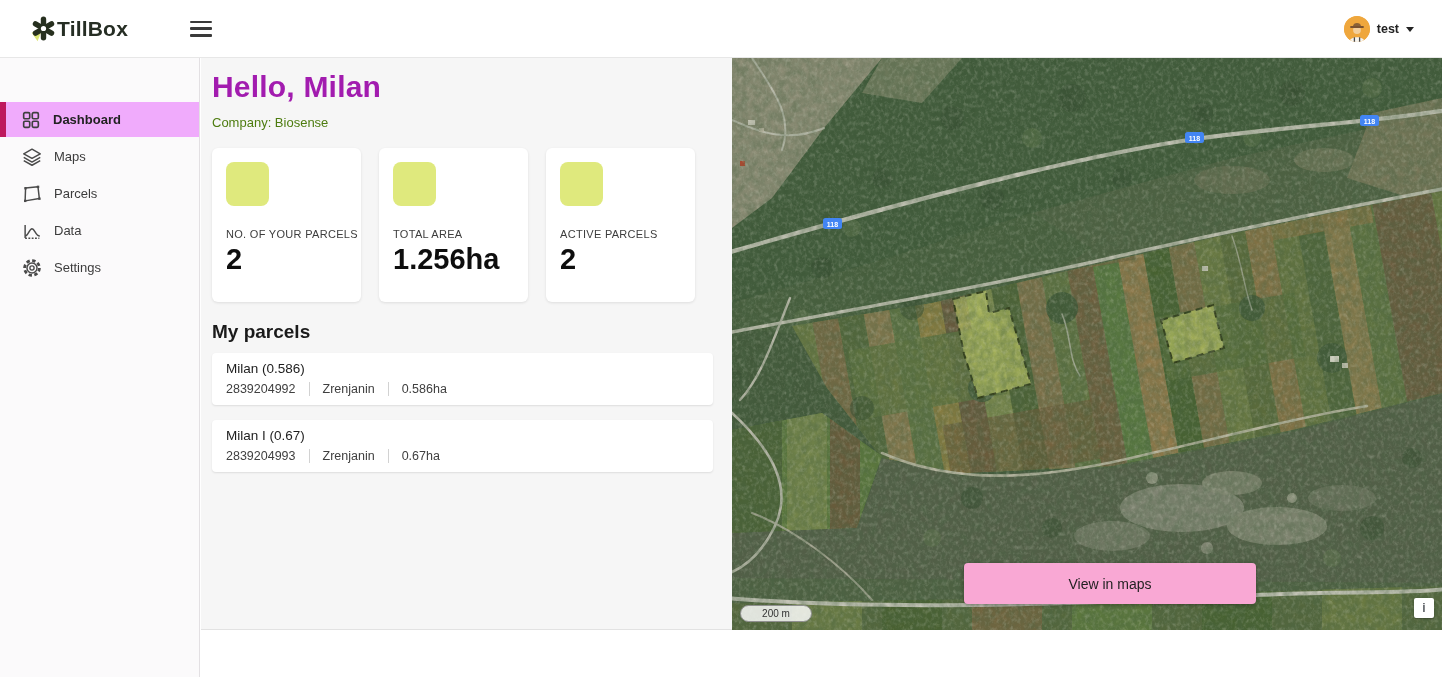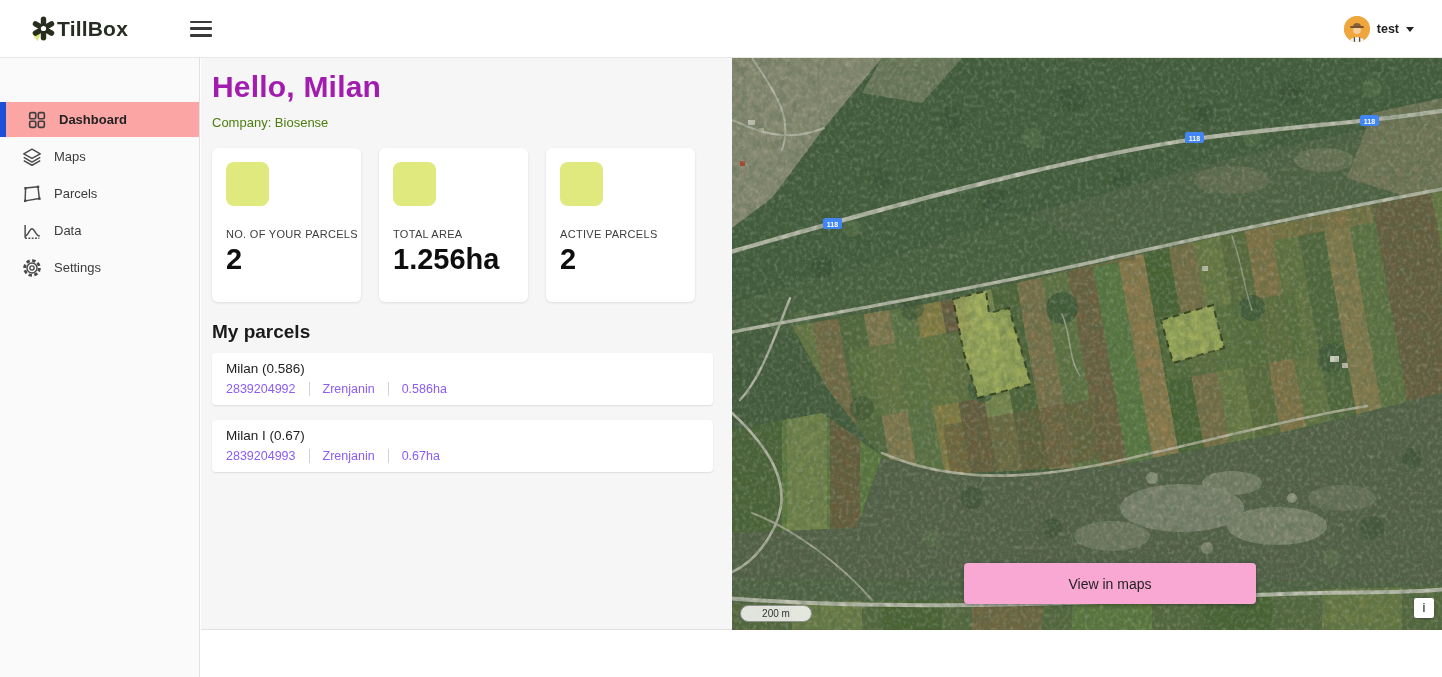--- a/index.html
+++ b/index.html
@@ -16,40 +16,40 @@
   .avatar { width:26px; height:26px; border-radius:50%; overflow:hidden; background:#efa73d; }
   .user-name { font-size:12.5px; font-weight:700; color:#222; }
   .caret { width:0; height:0; border-left:4.5px solid transparent; border-right:4.5px solid transparent; border-top:5px solid #222; margin-top:1px; }
 
   
   .sidebar { position:absolute; top:58px; left:0; bottom:0; width:200px; background:#fbfafb; border-right:1px solid #e3e0e3; z-index:4; }
   .nav { margin-top:44px; }
   .nav-item { display:flex; align-items:center; gap:11px; height:35px; padding-left:21px; margin-bottom:2px; cursor:pointer; color:#3e3e3e; }
   .nav-item svg { flex:0 0 auto; }
   .nav-item .nav-label { font-size:13px; color:#3c3c3c; }
-  .nav-item.active { background:#fca5a5; border-left:6px solid #1d4ed8; padding-left:20px; }
+  .nav-item.active { background:#f0abfc; border-left:6px solid #be185d; padding-left:14px; }
   .nav-item.active .nav-label { font-weight:700; color:#222; }
 
   
   .main { position:absolute; top:58px; left:201px; right:0; height:572px; background:#f6f6f6; border-bottom:1px solid #e2e2e2; }
   .content { position:absolute; left:11px; top:0; width:512px; }
   .greeting { margin-top:12px; font-size:30px; font-weight:700; color:#a21caf; letter-spacing:.2px; }
   .company { margin-top:11px; font-size:13px; color:#4d7c0f; }
 
   .stats-row { display:flex; gap:18px; margin-top:18px; }
   .stat-card { width:149px; height:154px; background:#fff; border-radius:6px; box-shadow:0 1px 3px rgba(0,0,0,.10); padding:14px; }
   .stat-badge { width:28px; height:44px; border-radius:8px; background:#dfe97d; display:flex; justify-content:center;padding-left:43px; }
   .stat-label { margin-top:22px; font-size:11px; letter-spacing:.3px; color:#3d3d3d; white-space:nowrap; }
   .stat-value { margin-top:3px; font-size:29px; font-weight:700; color:#0e0e0e; }
 
   .parcels-heading { margin-top:19px; font-size:19px; font-weight:700; color:#1a1a1a; }
   .parcel-card { width:501px; background:#fff; border-radius:4px; box-shadow:0 1px 2px rgba(0,0,0,.10); padding:8px 14px 9px; margin-top:10px; cursor:pointer; }
   .parcel-card + .parcel-card { margin-top:15px; }
   .parcel-name { font-size:13.5px; color:#1d1d1d; }
-  .parcel-meta { display:flex; align-items:center; margin-top:6px; font-size:12.5px; color:#8b5cf6; }
+  .parcel-meta { display:flex; align-items:center; margin-top:6px; font-size:12.5px; color:#404040; }
   .parcel-meta .sep { width:1px; height:14px; background:#d2d2d2; margin:0 13px; }
 
   
   .map-panel { position:absolute; top:0; right:0; width:710px; height:572px; overflow:hidden; cursor:grab; }
   .map-panel svg.map { display:block; width:710px; height:572px; }
   .view-maps-btn { position:absolute; left:232px; top:505px; width:292px; height:41px; background:#f9a8d4; border:none; border-radius:4px; font-family:"Liberation Sans",sans-serif; font-size:14px; font-weight:500; color:#1f1f1f; box-shadow:0 1px 4px rgba(0,0,0,.35); cursor:pointer; }
   .scale-ctrl { position:absolute; left:8px; top:547px; width:72px; height:17px; background:rgba(255,255,255,.82); border:1px solid #8f8f8f; border-radius:9px; font-size:10px; color:#333; display:flex; align-items:center; justify-content:center; }
   .info-btn { position:absolute; left:682px; top:540px; width:20px; height:20px; background:#fff; border-radius:2px; box-shadow:0 1px 2px rgba(0,0,0,.3); font-size:12px; font-weight:700; color:#5f6368; display:flex; align-items:center; justify-content:center; cursor:pointer; }
 
   .shield-text { font-size:7px; font-weight:700; fill:#fff; font-family:"Liberation Sans",sans-serif; }

